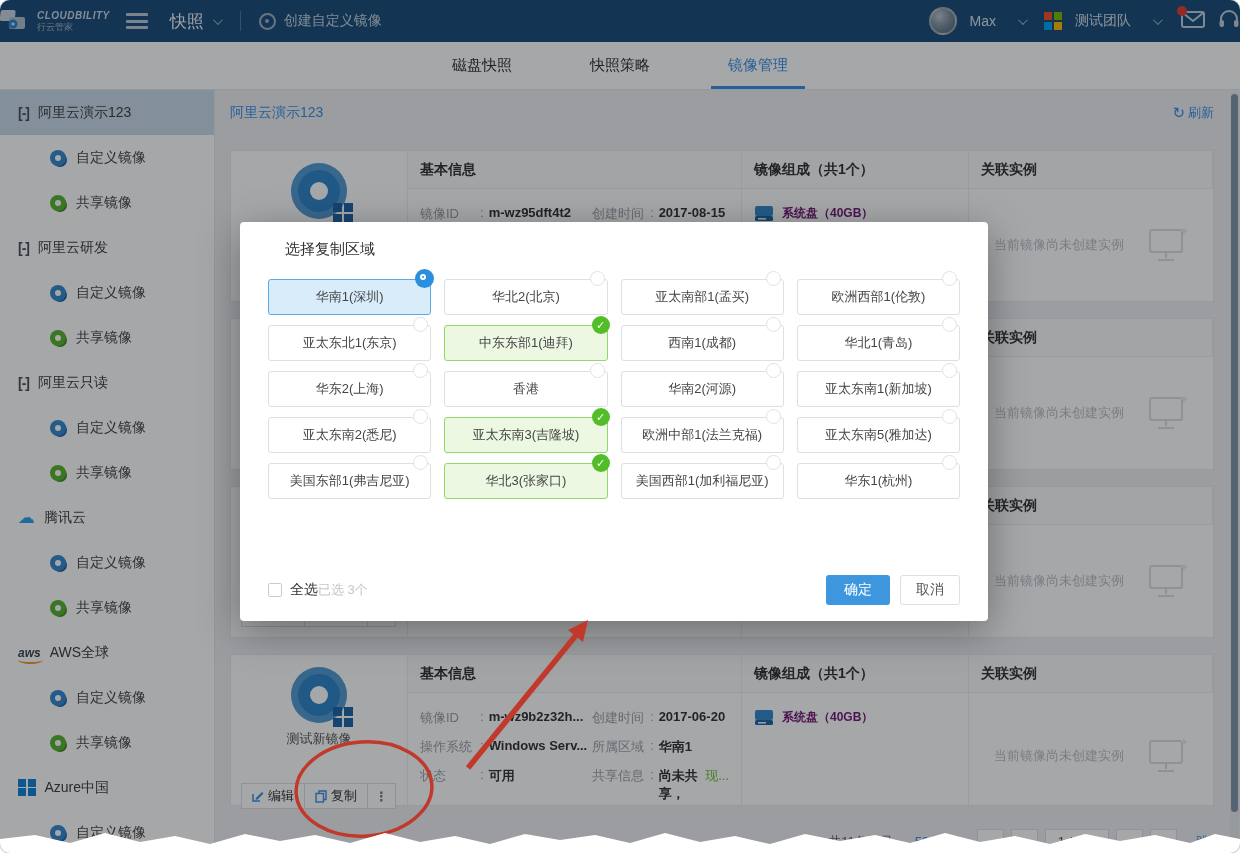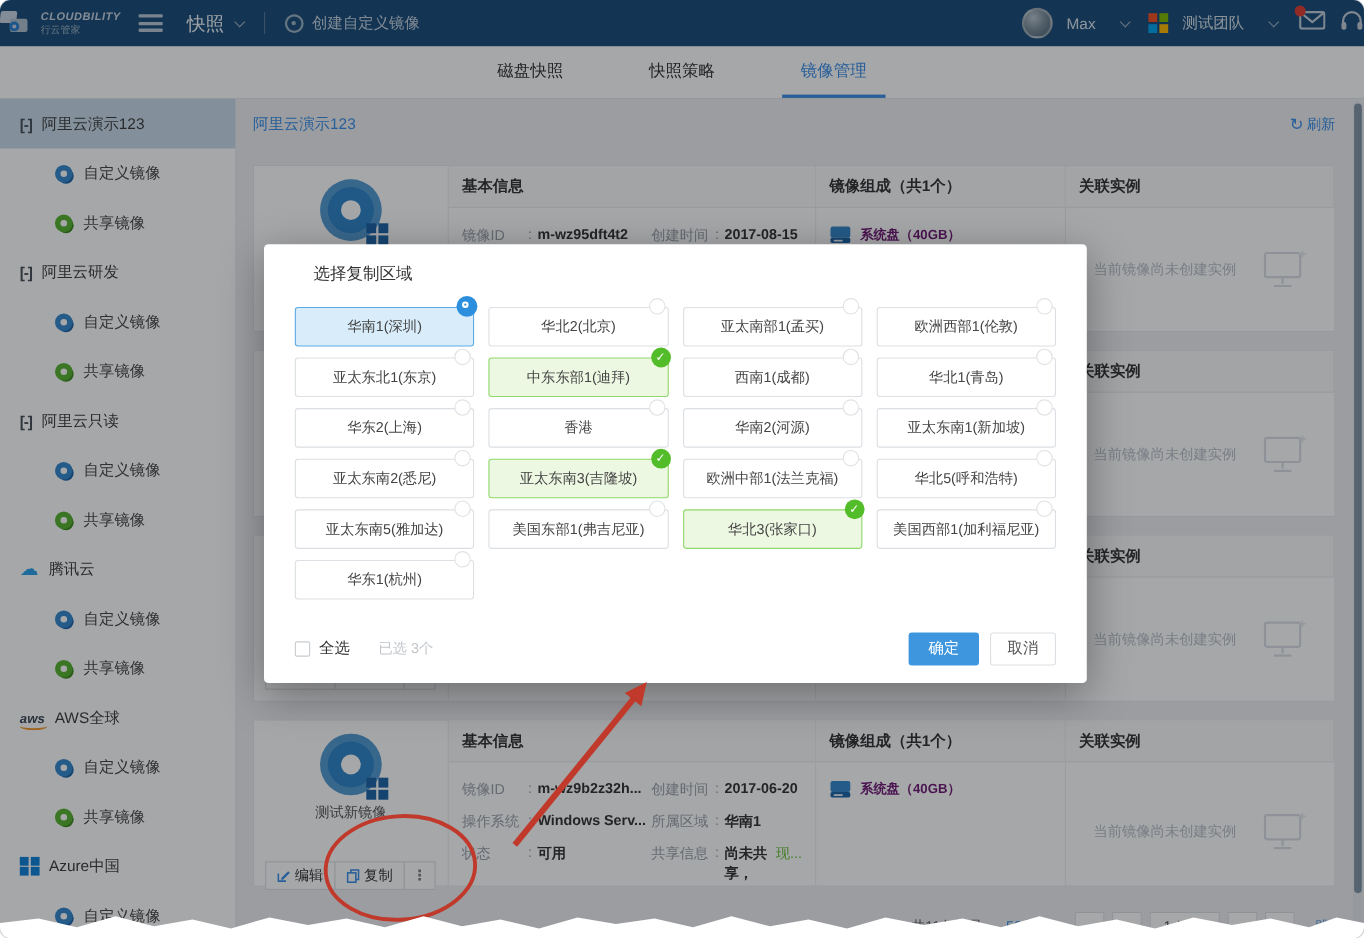--- a/index.html
+++ b/index.html
@@ -121,21 +121,21 @@
   .r-badge { position:absolute; top:-9px; right:2px; width:15px; height:15px; border-radius:50%;
              background:#fff; border:1px solid #e2e2e2; }
   .r-badge.current-badge { width:19px; height:19px; top:-11px; right:-4px; background:#2b8fdd; border:none; }
   .r-badge.current-badge .ring { position:absolute; left:4.5px; top:4.5px; width:6px; height:6px;
              border:2px solid #fff; border-radius:50%; }
   .r-badge.check-badge { width:18px; height:18px; top:-10px; right:-3px; background:#52bd28; border:none;
              color:#fff; font-size:11px; line-height:18px; text-align:center; font-weight:bold; }
   .modal-footer { position:absolute; left:28px; right:28px; bottom:16px; display:flex; align-items:center; }
   .checkbox { width:14px; height:14px; border:1px solid #c8ccd0; border-radius:2px; background:#fff; cursor:pointer; }
   .select-all { font-size:14px; color:#333; margin-left:8px; }
-  .selected-info { font-size:13px; color:#c2c6cb; margin-left:26px; }
+  .selected-info { font-size:13px; color:#c2c6cb; }
   .btn { height:30px; border-radius:3px; font-size:14px; display:flex; align-items:center; justify-content:center; cursor:pointer; }
   .btn-ok { width:64px; background:#3e97de; color:#fff; margin-left:auto; }
   .btn-cancel { width:60px; background:#fff; border:1px solid #dcdfe3; color:#555; margin-left:10px; }
 
   
   .annotations { position:absolute; inset:0; z-index:70; pointer-events:none; }
   .torn { position:absolute; left:0; bottom:0; width:1240px; height:26px; z-index:80; pointer-events:none; }
 </style>
 </head>
 <body>
@@ -583,24 +583,20 @@
       <div class="region checked">
         <span class="r-badge check-badge">✓</span>
         <span>亚太东南3(吉隆坡)</span>
       </div>
       <div class="region">
         <span class="r-badge"></span>
         <span>欧洲中部1(法兰克福)</span>
       </div>
       <div class="region">
         <span class="r-badge"></span>
-        <span>华北5(呼和浩特)</span>
-      </div>
-      <div class="region">
-        <span class="r-badge"></span>
         <span>亚太东南5(雅加达)</span>
       </div>
       <div class="region">
         <span class="r-badge"></span>
         <span>美国东部1(弗吉尼亚)</span>
       </div>
       <div class="region checked">
         <span class="r-badge check-badge">✓</span>
         <span>华北3(张家口)</span>
       </div>

